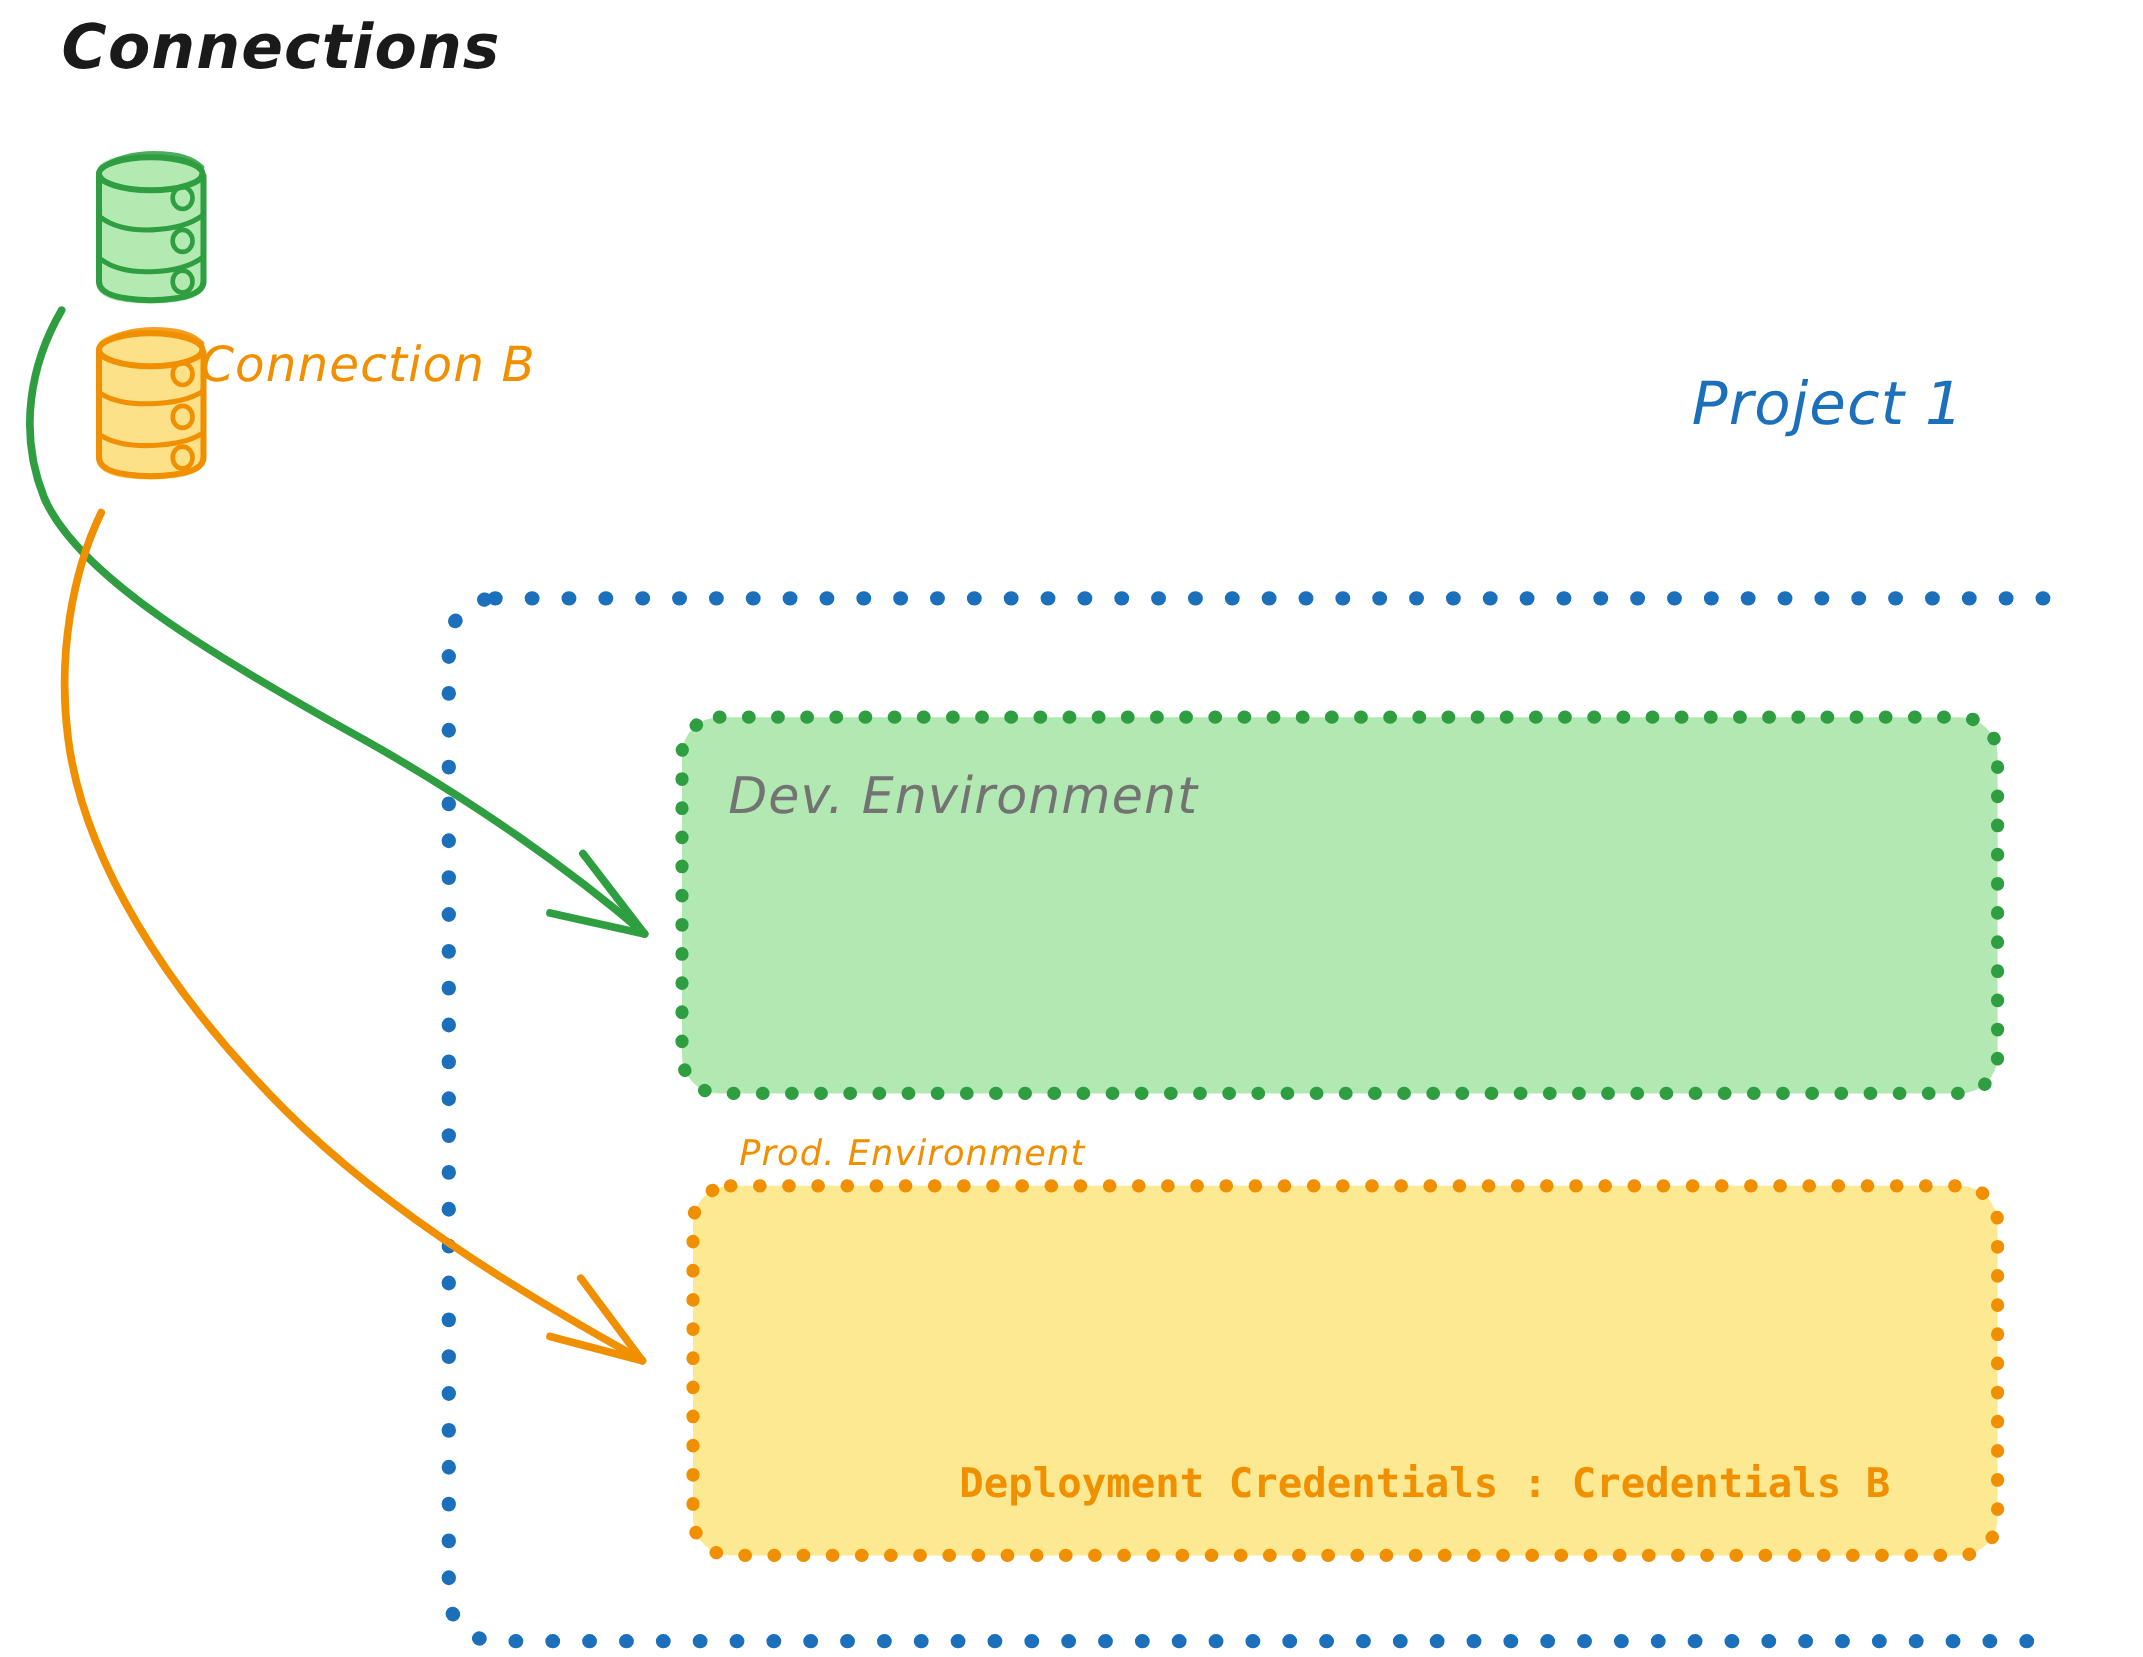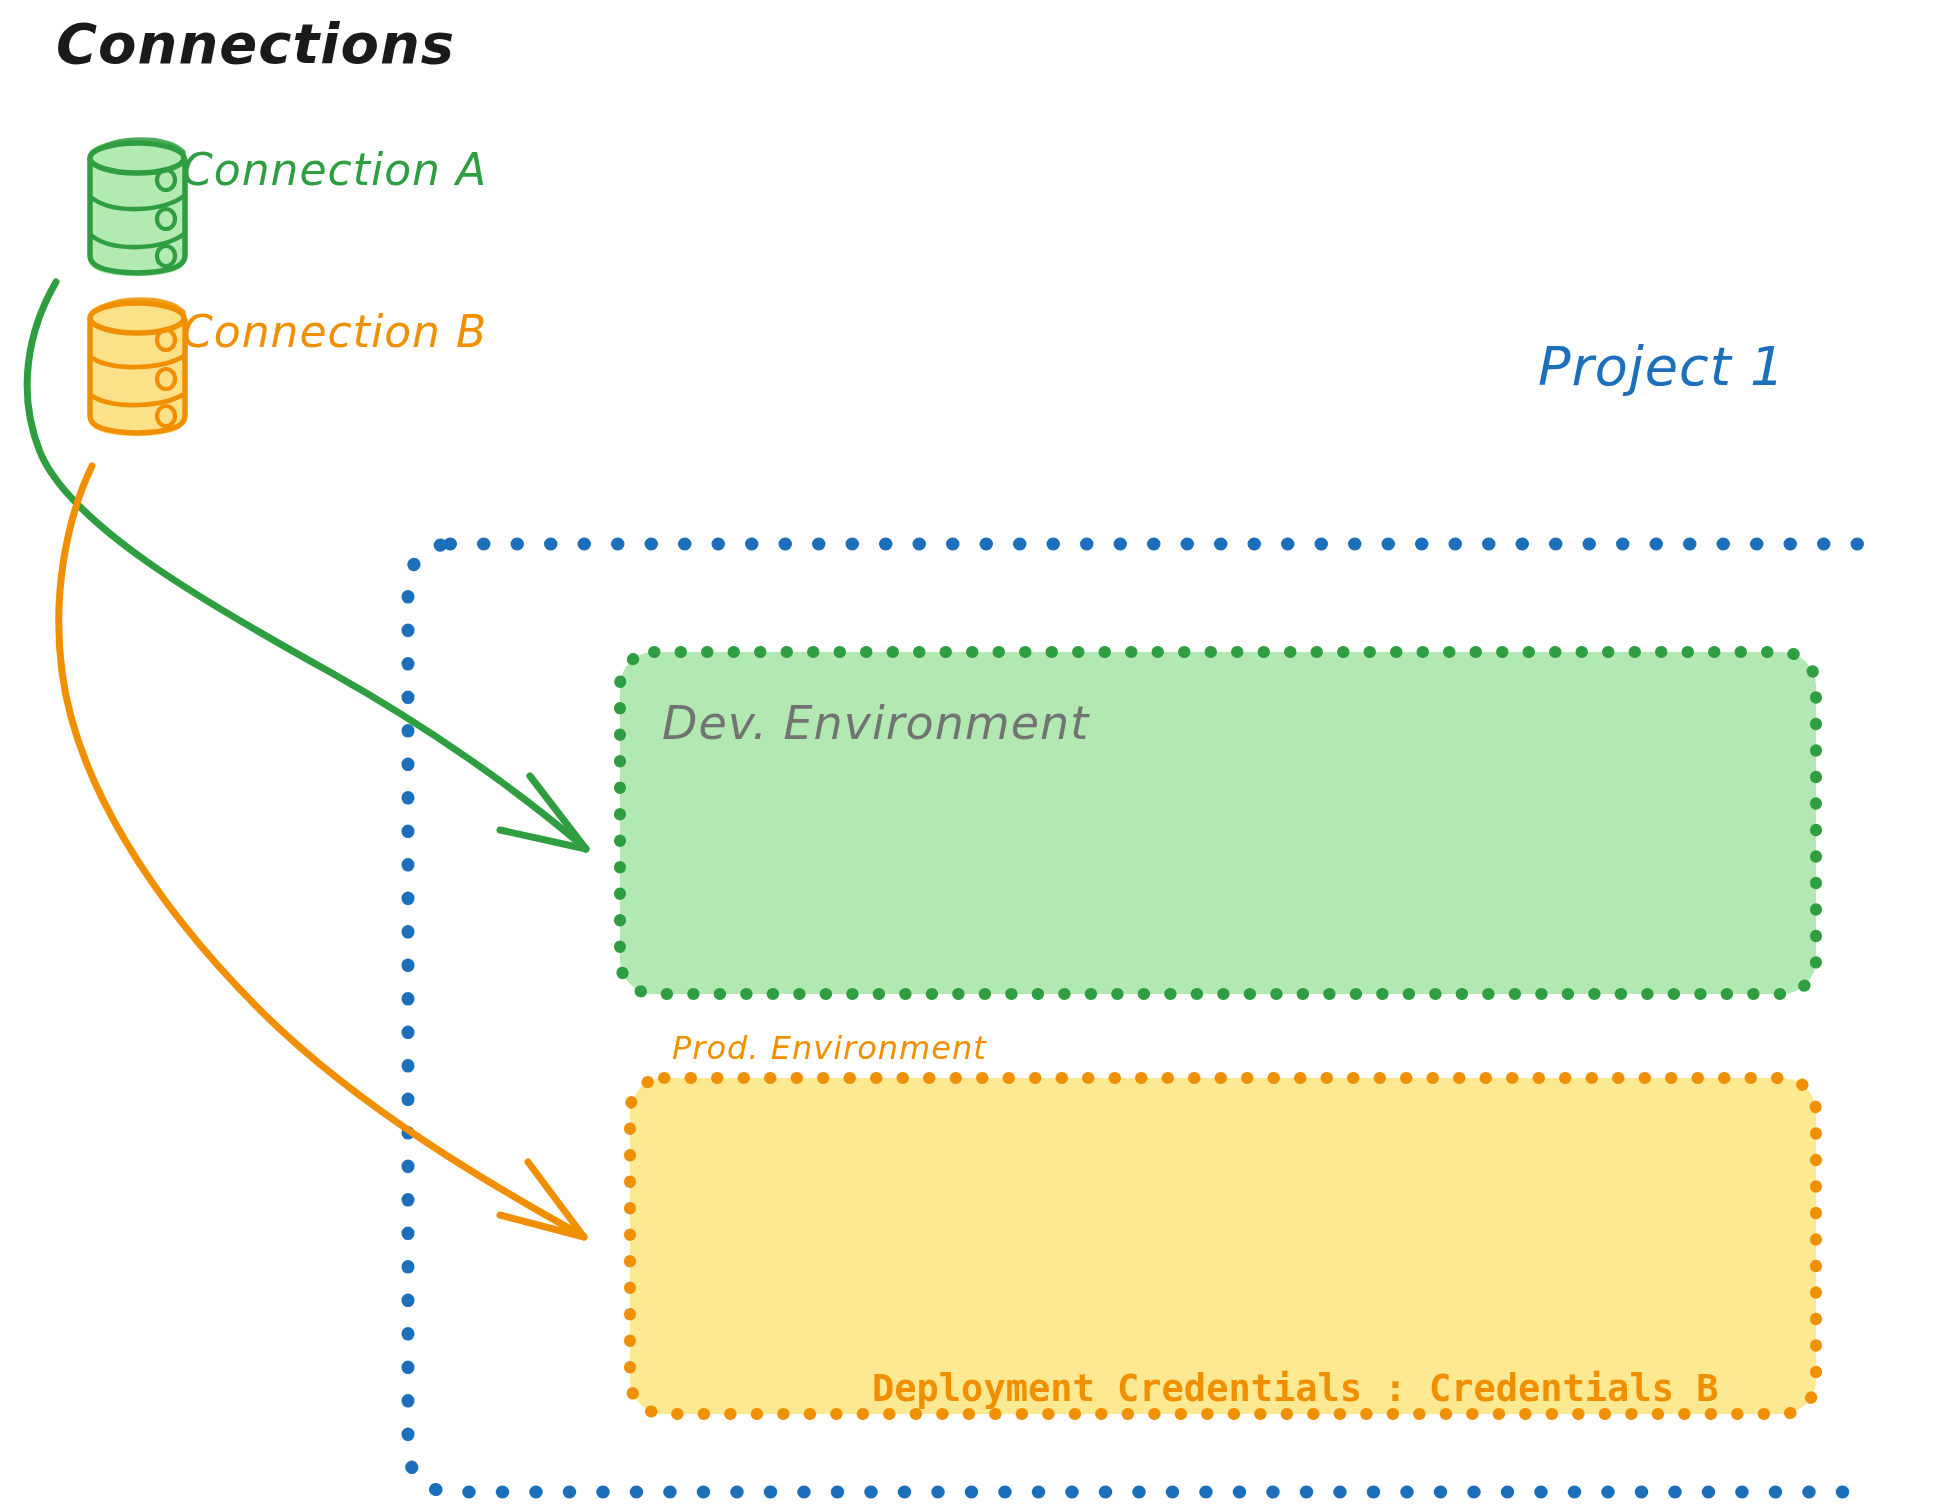--- a/index.html
+++ b/index.html
@@ -84,21 +84,20 @@
     left: 1008px;
     top: 903px;
     font-size: 37px;
     color: #2f9e41;
   }
   #label-prod-credentials {
     left: 872px;
     top: 1330px;
     font-size: 37px;
     color: #f09000;
-    margin-top: 40px;
   }
 
   
   .region {
     position: absolute;
     background: transparent;
   }
   #region-project-box   { left: 408px;  top: 544px;  width: 1526px; height: 950px; }
   #region-dev-box       { left: 618px;  top: 650px;  width: 1202px; height: 348px; }
   #region-prod-box      { left: 628px;  top: 1076px; width: 1192px; height: 340px; }
@@ -173,21 +172,20 @@
     <g>
       <path d="M92 466 C66 520 52 596 62 672 C76 780 150 900 260 1010
                C360 1110 500 1190 583 1236" fill="none" stroke="#f09000" stroke-width="7" stroke-linecap="round"></path>
       <path d="M500 1215 L584 1237" fill="none" stroke="#f09000" stroke-width="7" stroke-linecap="round"></path>
       <path d="M528 1162 L584 1237" fill="none" stroke="#f09000" stroke-width="7" stroke-linecap="round"></path>
     </g>
   </svg>
 
   <div class="txt hand" id="title-connections">Connections</div>
 
-  <div class="txt hand" id="label-connection-a">Connection A</div>
 
   <div class="txt hand" id="label-connection-b">Connection B</div>
 
   <div class="txt hand" id="label-project-1">Project 1</div>
 
   <div class="txt hand" id="label-dev-env">Dev. Environment</div>
 
 
   <div class="txt hand" id="label-prod-env">Prod. Environment</div>
 

